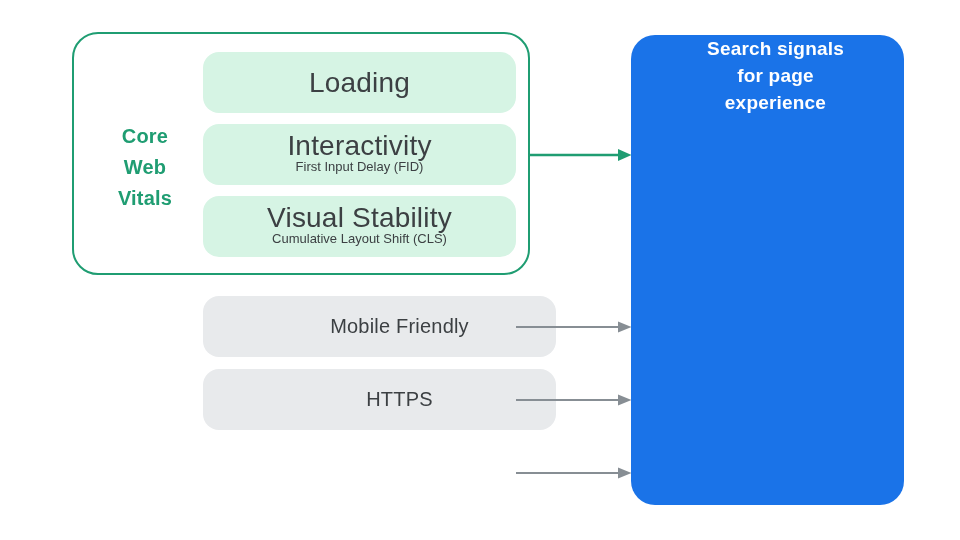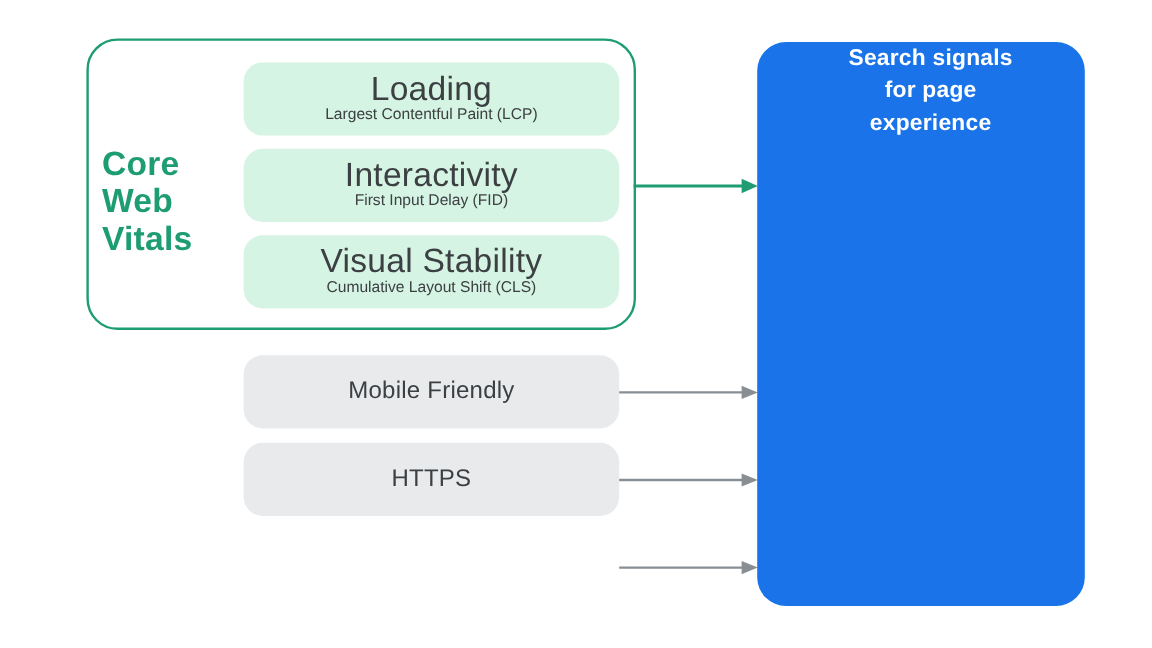--- a/index.html
+++ b/index.html
@@ -17,22 +17,22 @@
     position:relative;width:960px;height:540px;background:#ffffff;overflow:hidden;
   }
   
   .cwv-group{
     position:absolute;left:72px;top:32px;width:458px;height:243px;
     border:2px solid var(--green);border-radius:26px;box-sizing:border-box;
     background:#ffffff;
   }
   .cwv-label{
     position:absolute;left:85px;top:121px;width:120px;
-    text-align:left;color:var(--green);
-    font-size:28px;font-weight:700;line-height:31px;letter-spacing:.2px;
+    text-align:center;color:var(--green);
+    font-size:20px;font-weight:700;line-height:31px;letter-spacing:.2px;
   }
   .cwv-label span{display:block;}
   .vital-card{
     position:absolute;left:203px;width:313px;height:61px;
     background:var(--green-light);border-radius:16px;
     display:flex;flex-direction:column;align-items:center;justify-content:center;
     box-sizing:border-box;
   }
   .vital-card.v1{top:52px;}
   .vital-card.v2{top:124px;}
@@ -40,21 +40,21 @@
   .vital-title{
     color:var(--text-dark);font-size:28px;font-weight:500;line-height:24px;letter-spacing:.2px;
   }
   .vital-subtitle{
     color:var(--text-dark);font-size:13px;font-weight:400;line-height:17px;
   }
   
   .signal-card{
     position:absolute;left:203px;width:313px;height:61px;
     background:var(--gray-box);border-radius:16px;
-    display:flex;align-items:center;justify-content:center;
+    display:flex;align-items:center;justify-content:center;padding-left:40px;
   }
   .signal-card.s1{top:296px;}
   .signal-card.s2{top:369px;}
   .signal-card.s3{top:443px;}
   .signal-label{
     color:var(--text-dark);font-size:20px;font-weight:500;letter-spacing:.2px;
   }
   
   .result-box{
     position:absolute;left:631px;top:35px;width:257px;height:470px;
@@ -86,21 +86,20 @@
   <div class="cwv-group"></div>
 
   <div class="cwv-label">
     <span>Core</span>
     <span>Web</span>
     <span>Vitals</span>
   </div>
 
   <div class="vital-card v1">
     <div class="vital-title">Loading</div>
-    <div class="vital-subtitle">Largest Contentful Paint (LCP)</div>
   </div>
   <div class="vital-card v2">
     <div class="vital-title">Interactivity</div>
     <div class="vital-subtitle">First Input Delay (FID)</div>
   </div>
   <div class="vital-card v3">
     <div class="vital-title">Visual Stability</div>
     <div class="vital-subtitle">Cumulative Layout Shift (CLS)</div>
   </div>
 

